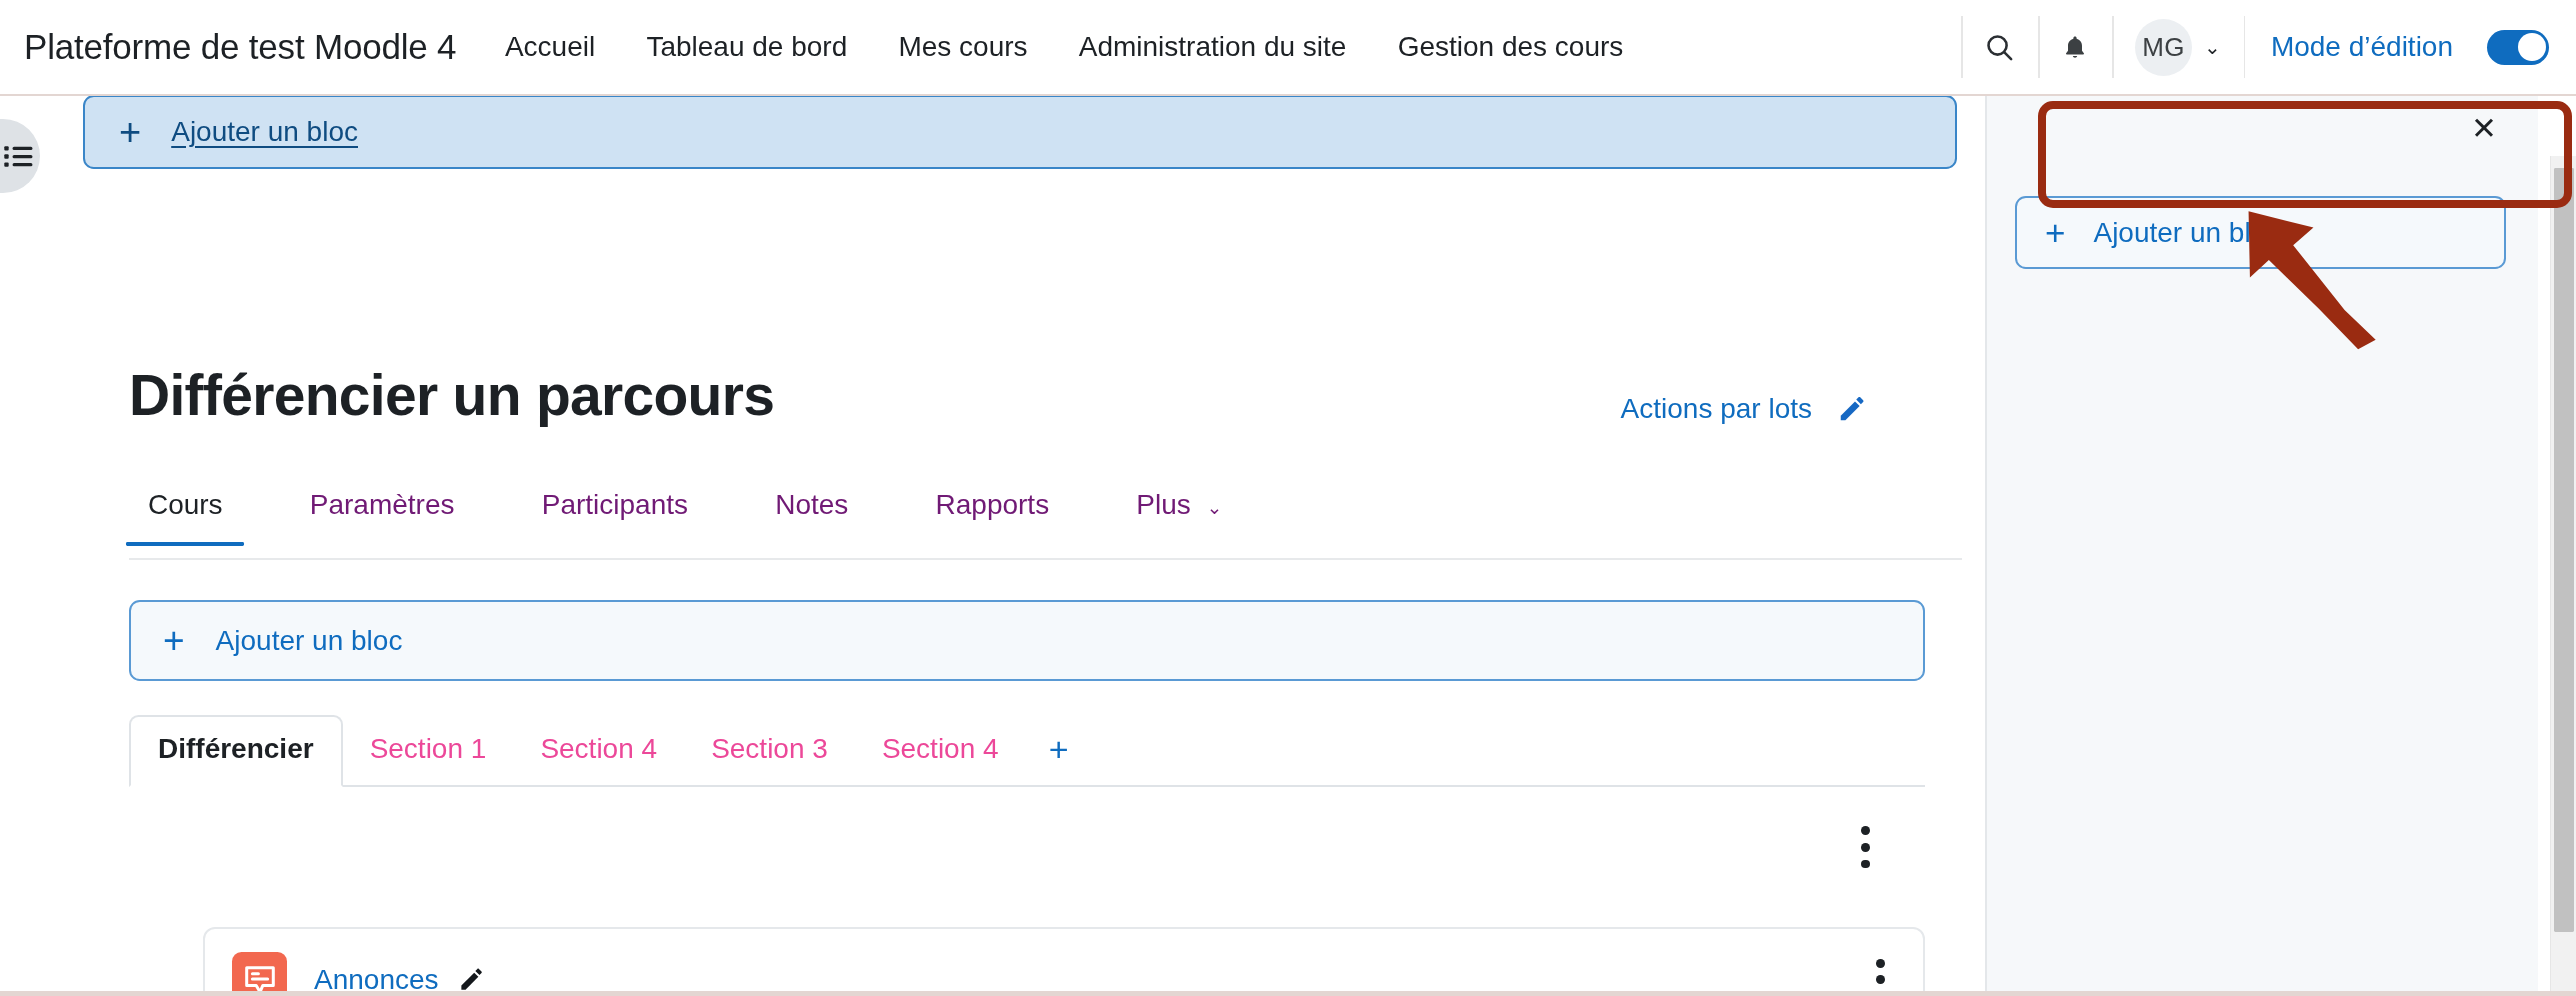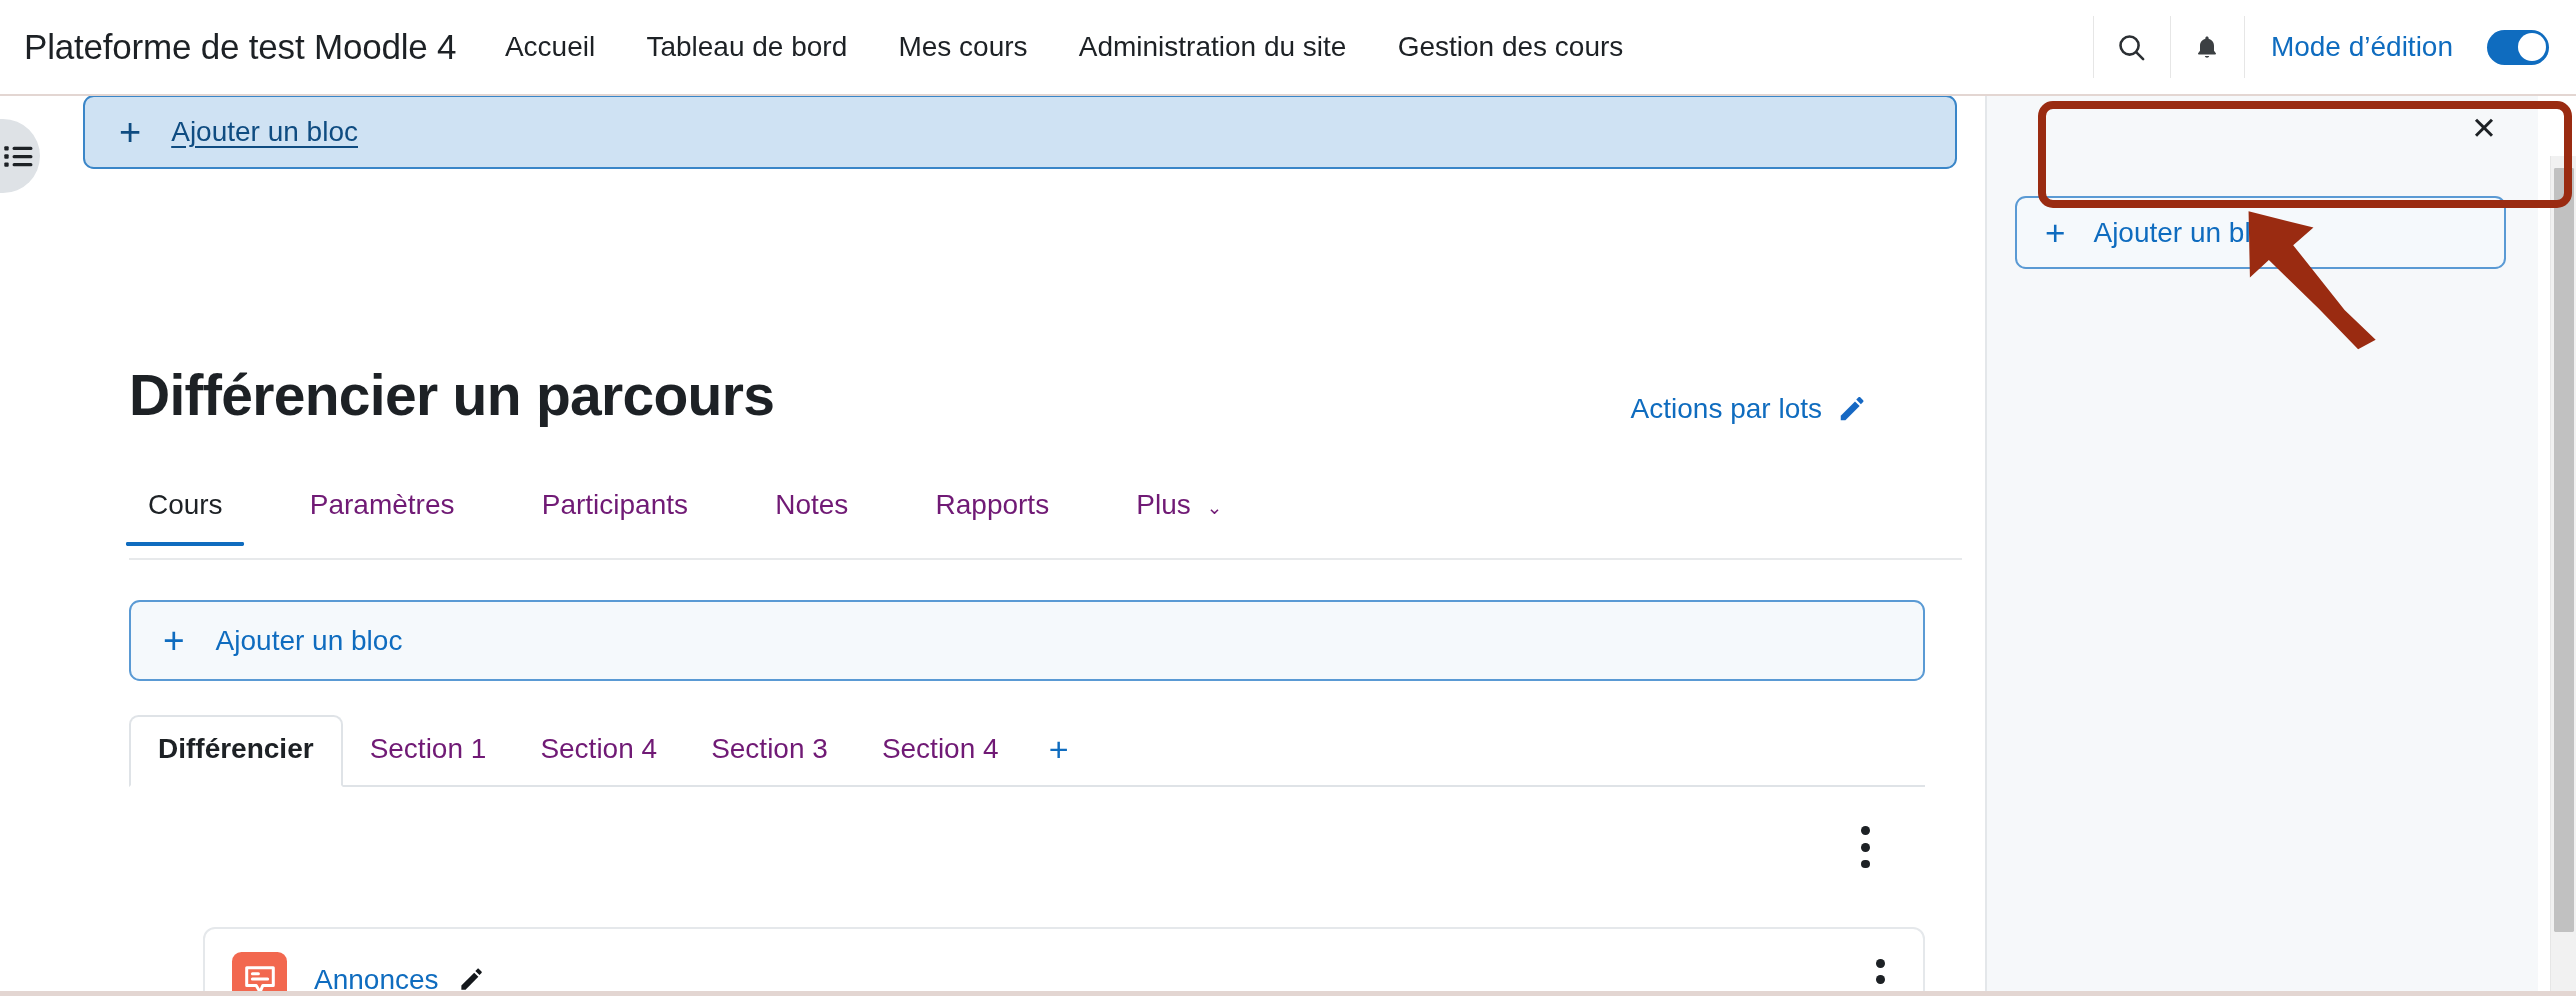--- a/index.html
+++ b/index.html
@@ -90,21 +90,21 @@
   }
 
   
   .page-title{
     position:absolute;left:129px;top:284px;
     font-size:57px;font-weight:700;color:#1d2125;letter-spacing:-0.7px;
     white-space:nowrap;
   }
   .bulk-actions{
     position:absolute;right:118px;top:315px;
-    display:flex;align-items:center;gap:15px;cursor:pointer;
+    display:flex;align-items:center;gap:25px;cursor:pointer;
   }
   .bulk-actions .txt{font-size:28px;color:#0f6cbf;white-space:nowrap;}
   .bulk-actions svg{width:30px;height:30px;}
 
   
   .ctabs{
     position:absolute;left:129px;top:406px;width:1833px;height:74px;
     border-bottom:2px solid #e7e9eb;display:flex;align-items:flex-start;gap:44px;
   }
   .ctab{
@@ -130,21 +130,21 @@
   }
   .addblock-mid .lbl{font-size:28px;color:#0f6cbf;}
 
   
   .stabs{
     position:absolute;left:129px;top:633px;width:1796px;height:76px;
     display:flex;align-items:flex-end;
     border-bottom:2px solid #dfe3e7;box-sizing:border-box;
   }
   .stab{
-    font-size:28px;color:#701a75;padding:0 27px 20px 27px;white-space:nowrap;
+    font-size:28px;color:#ec4899;padding:0 27px 20px 27px;white-space:nowrap;
     cursor:pointer;box-sizing:border-box;
   }
   .stab.active{
     color:#1d2125;font-weight:700;background:#ffffff;
     border:2px solid #dfe3e7;border-bottom:2px solid #ffffff;
     border-radius:9.5px 9.5px 0 0;padding-top:16px;margin-bottom:-2px;
   }
   .stab-add{
     font-size:34px;color:#0f6cbf;padding:0 23px 19px 23px;cursor:pointer;line-height:1;
   }
@@ -245,20 +245,25 @@
       </div>
 
       <div class="nav-cell">
         <div class="nav-divider"></div>
         <svg class="bell-ico" viewBox="0 0 24 24" fill="#3c4043">
           <path d="M12 2.6c-.8 0-1.4.6-1.4 1.4v.6C7.9 5.3 6 7.7 6 10.6v4.1l-1.6 2.2c-.3.4 0 1 .5 1h14.2c.5 0 .8-.6.5-1L18 14.7v-4.1c0-2.9-1.9-5.3-4.6-6v-.6c0-.8-.6-1.4-1.4-1.4z"></path>
           <path d="M10.1 19.2c.3.9 1 1.5 1.9 1.5s1.6-.6 1.9-1.5z"></path>
         </svg>
       </div>
 
+      <div class="nav-cell">
+        <div class="nav-divider"></div>
+        <div class="avatar">MG</div>
+        <span class="caret">⌄</span>
+      </div>
 
       <div class="nav-cell editmode">
         <div class="nav-divider"></div>
         <span class="editmode-label">Mode d’édition</span>
         <div class="toggle">
           <div class="knob"></div>
         </div>
       </div>
 
     </div>

